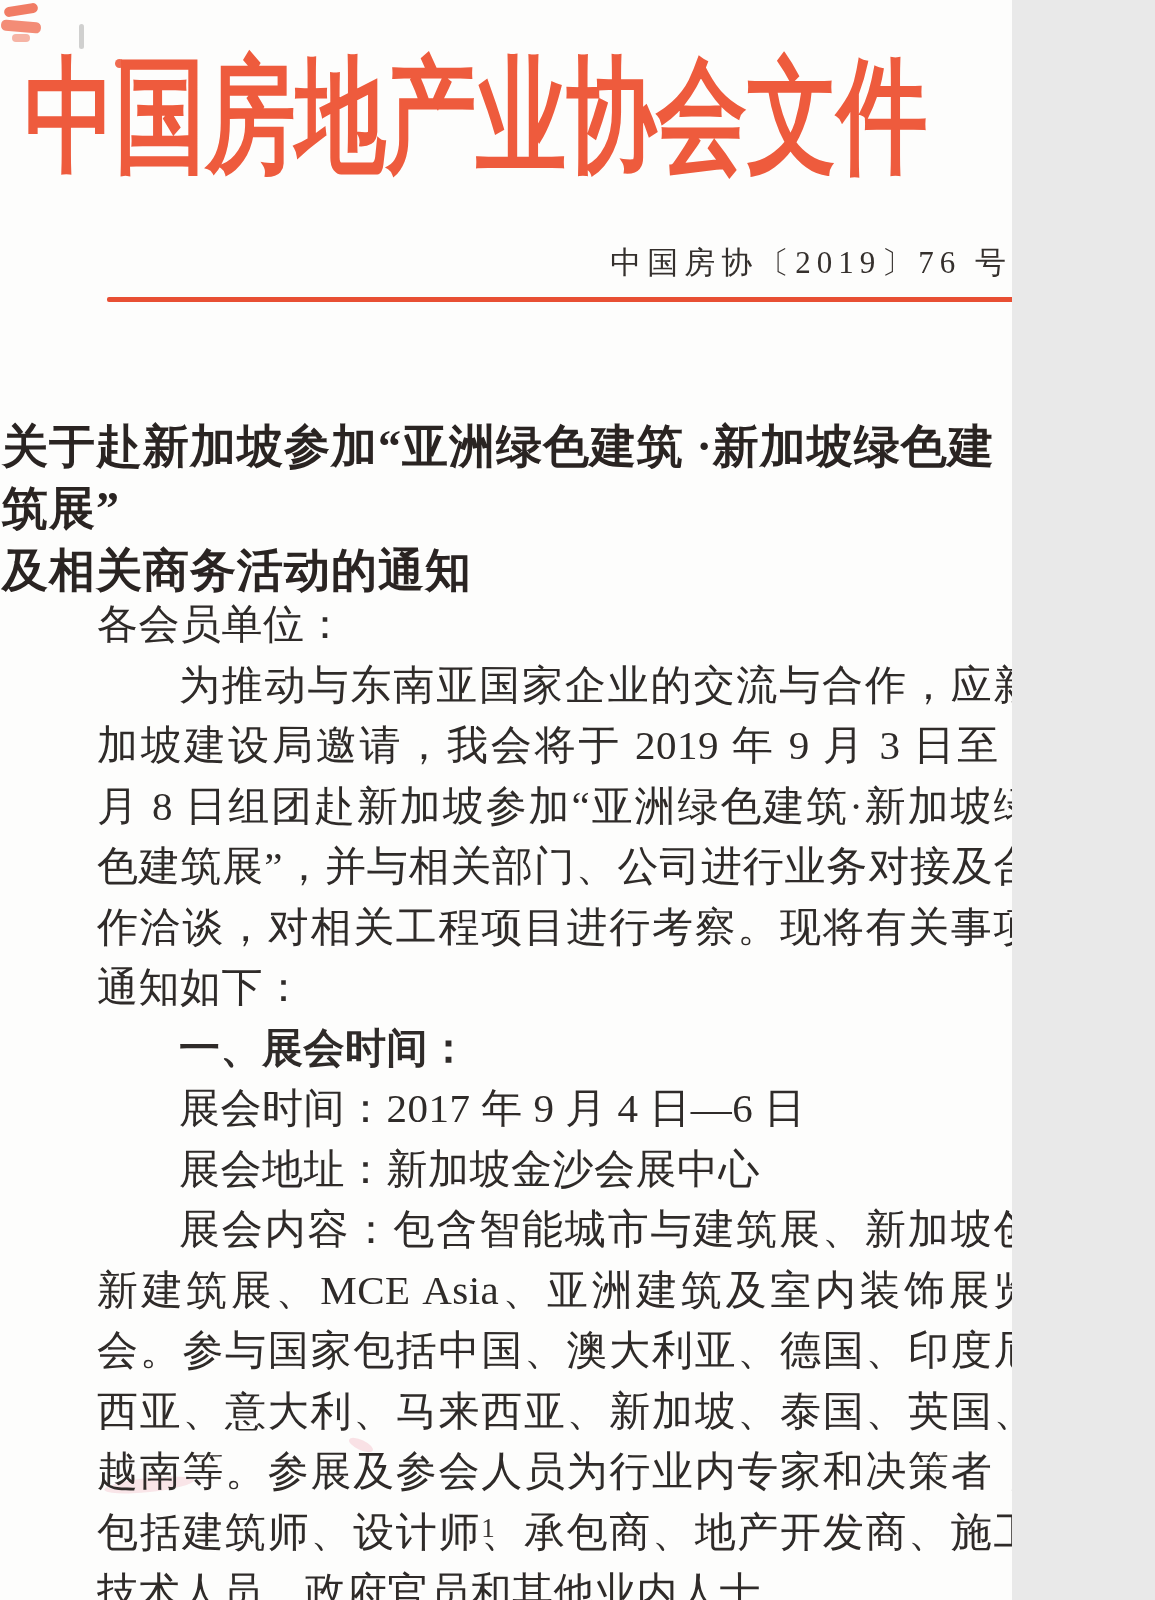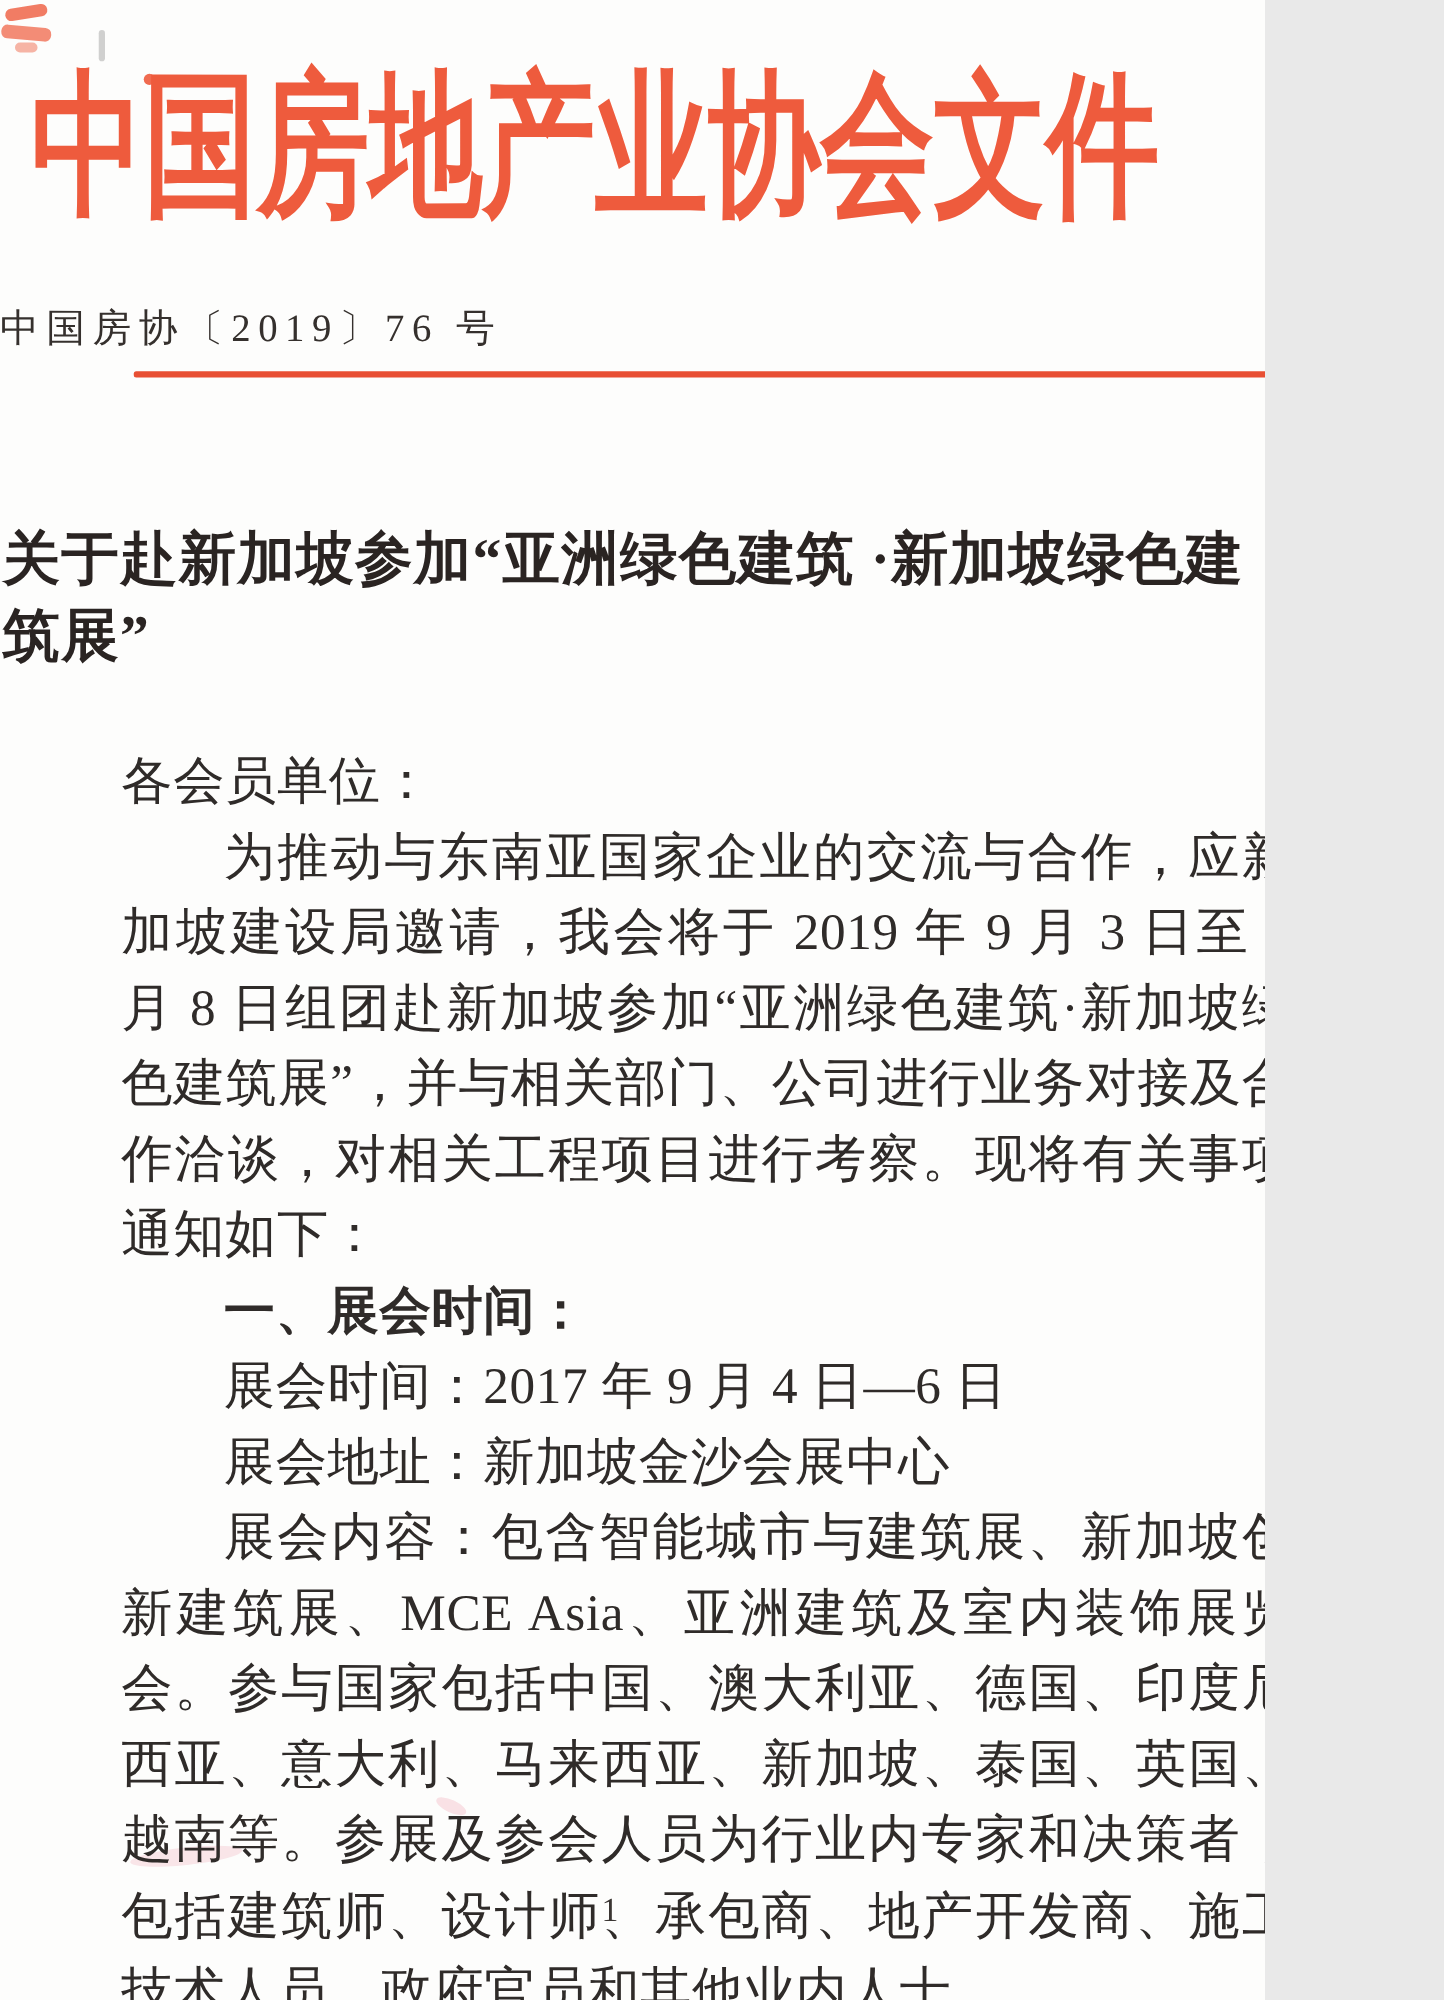--- a/index.html
+++ b/index.html
@@ -30,21 +30,21 @@
     color: #ee5b3d;
     transform: scale(0.95, 1.32);
     transform-origin: center top;
   }
   
   .doc-number {
     position: absolute;
     top: 242px;
     left: 0;
     width: 100%;
-    text-align: left;
+    text-align: right;
     font-size: 31px;
     letter-spacing: 6px;
     color: #35302d;
   }
   
   .red-rule {
     position: absolute;
     top: 297px;
     left: 107px;
     width: 911px;
@@ -118,20 +118,21 @@
   <div class="artifact artifact-7"></div>
 
   <h1 class="red-header">中国房地产业协会文件</h1>
 
   <div class="doc-number">中国房协〔2019〕76 号</div>
 
   <div class="red-rule"></div>
 
   <h2 class="doc-title">
     <span class="title-line">关于赴新加坡参加“亚洲绿色建筑 ·新加坡绿色建筑展”</span>
+    <span class="title-line">及相关商务活动的通知</span>
   </h2>
 
   <div class="doc-body">
     <p>各会员单位：</p>
     <p class="indent">为推动与东南亚国家企业的交流与合作，应新加坡建设局邀请，我会将于 2019 年 9 月 3 日至 9 月 8 日组团赴新加坡参加“亚洲绿色建筑·新加坡绿色建筑展”，并与相关部门、公司进行业务对接及合作洽谈，对相关工程项目进行考察。现将有关事项通知如下：</p>
     <p class="indent bold">一、展会时间：</p>
     <p class="indent">展会时间：2017 年 9 月 4 日—6 日</p>
     <p class="indent">展会地址：新加坡金沙会展中心</p>
     <p class="indent">展会内容：包含智能城市与建筑展、新加坡创新建筑展、MCE Asia、亚洲建筑及室内装饰展览会。参与国家包括中国、澳大利亚、德国、印度尼西亚、意大利、马来西亚、新加坡、泰国、英国、越南等。参展及参会人员为行业内专家和决策者，包括建筑师、设计师、承包商、地产开发商、施工技术人员、政府官员和其他业内人士。</p>
   </div>

